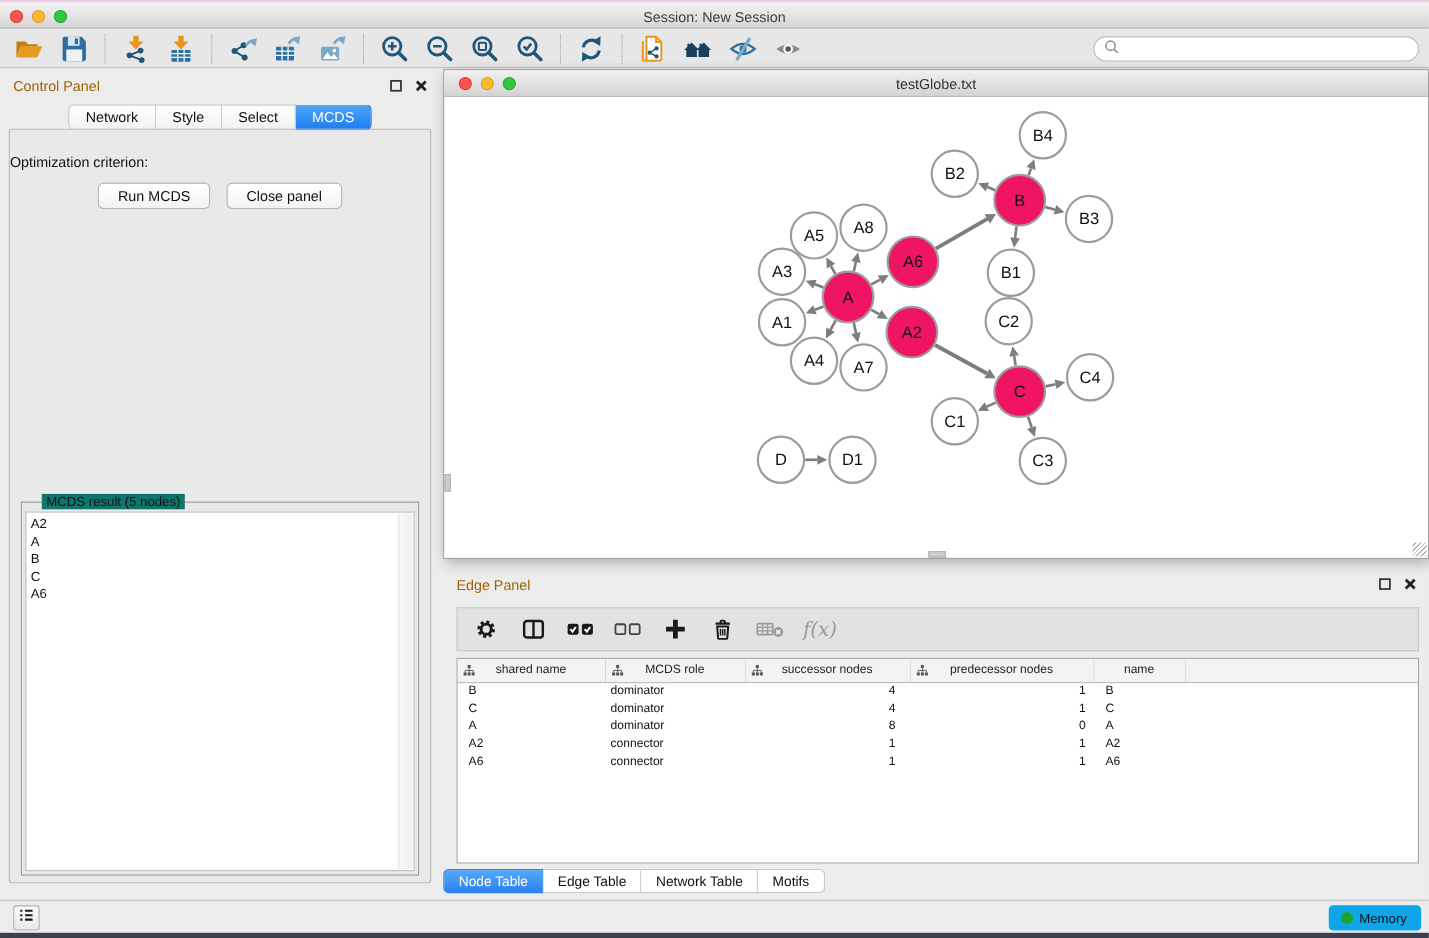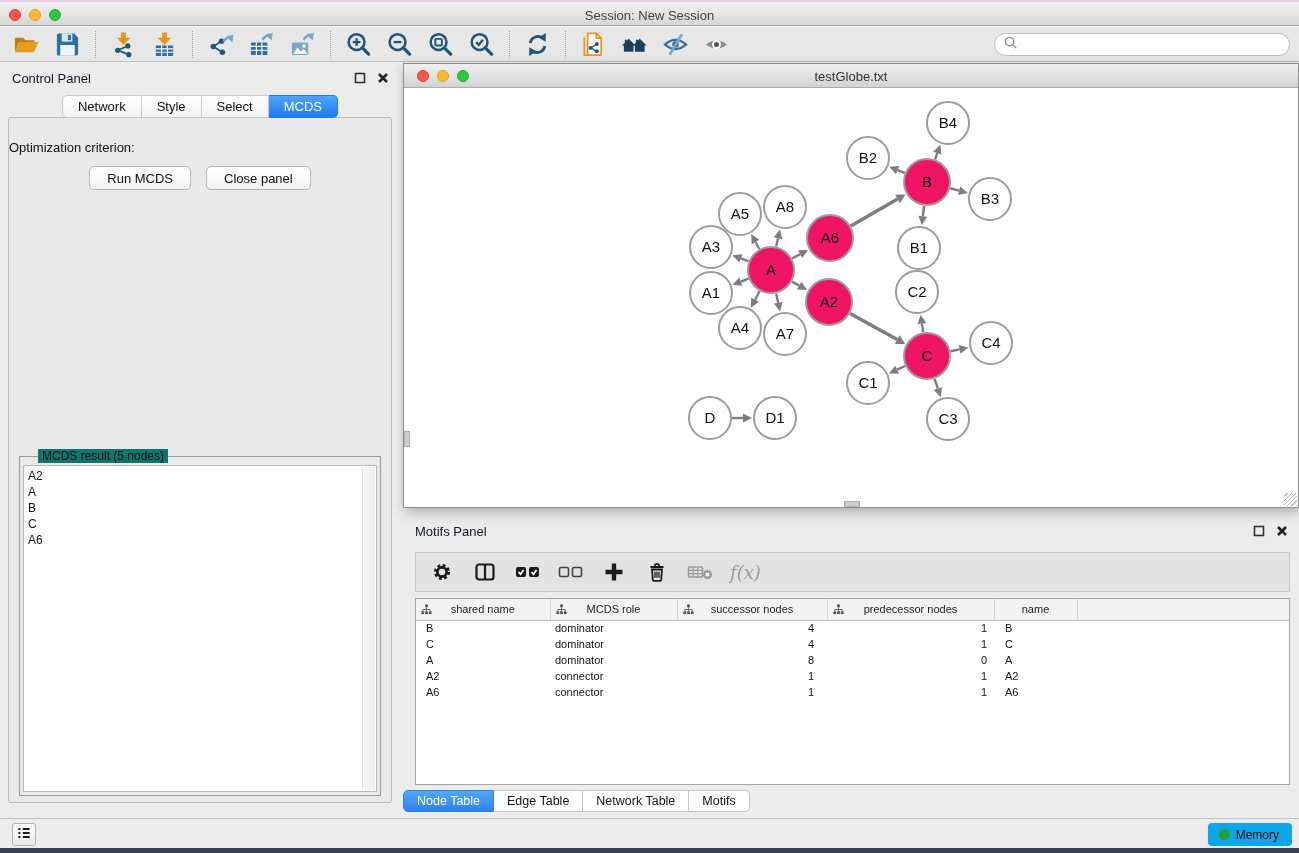--- a/index.html
+++ b/index.html
@@ -19,21 +19,21 @@
 
 .toolbar{position:absolute;top:28px;left:0;right:0;height:34px;background:#E7E7E7;border-bottom:1px solid #C0C0C0;display:flex;align-items:center;padding:0 6px}
 .tb-icon{width:31px;height:30px;margin:0 5px;display:inline-flex;align-items:center;justify-content:center}
 .tb-icon svg{width:27px;height:27px}
 .tb-sep{width:1px;height:27px;margin:0 7px;border-left:1px dotted #9F9F9F}
 .searchbox{position:absolute;right:9px;top:5px;width:296px;height:23px;background:#fff;border:1px solid #BDBDBD;border-radius:12px;display:flex;align-items:center;padding:0 8px;gap:4px}
 .searchbox input{border:none;outline:none;flex:1;font-size:12px;background:transparent;font-family:inherit}
 
 
 .control-panel{position:absolute;left:0;top:63px;width:400px;height:755px}
-.panel-title{position:absolute;left:12px;top:8px;font-size:13px;color:#0f172a}
+.panel-title{position:absolute;left:12px;top:8px;font-size:13px;color:#a16207}
 .panel-btns{position:absolute;right:11px;top:9px;display:flex;gap:11px;align-items:center}
 .panel-btn{display:inline-flex;width:12px;height:12px}
 .cp-tabs{position:absolute;left:0;right:0;top:32px;display:flex;justify-content:center;z-index:2}
 .cp-tab{height:23px;line-height:21px;padding:0 15px;font-size:13px;background:linear-gradient(#FFFFFF,#F2F2F2);border:1px solid #C9C9C9;border-left:none;color:#111;cursor:default}
 .cp-tab:first-child{border-left:1px solid #C9C9C9;border-radius:5px 0 0 5px}
 .cp-tab:last-child{border-radius:0 5px 5px 0}
 .cp-tab.active{background:linear-gradient(#4EA5F7,#1E7CF0);color:#fff;border-color:#1E7CF0}
 .cp-body{position:absolute;left:8px;right:8px;top:54px;bottom:15px;background:#E9E9E9;border:1px solid #BABABA;border-radius:3px}
 .opt-label{margin-top:22px;text-align:left;font-size:13px;color:#111}
 .select{position:relative;margin:7px auto 0;width:314px;height:25px;background:#fff;border:1px solid #ACACAC;border-radius:4px;font-size:13px;display:flex;align-items:center;padding-left:10px;color:#111}
@@ -466,21 +466,21 @@
             <text x="371" y="334" text-anchor="middle" font-size="15" fill="#111">D1</text>
           </g>
         </svg>
     </div>
     <span class="left-handle"></span>
     <span class="bottom-handle"></span>
     <span class="resize-grip"></span>
   </div>
 
   <div class="table-panel">
-    <span class="panel-title">Motifs Panel</span>
+    <span class="panel-title">Edge Panel</span>
     <span class="panel-btns">
       <span class="panel-btn">
           <svg viewBox="0 0 12 12">
             <rect x="1.5" y="1.5" width="9" height="9" fill="none" stroke="#333" stroke-width="1.6"></rect>
           </svg>
         </span>
       <span class="panel-btn">
           <svg viewBox="0 0 12 12">
             <path d="M2 2 L10 10 M10 2 L2 10" stroke="#222" stroke-width="2.6"></path>
           </svg>

